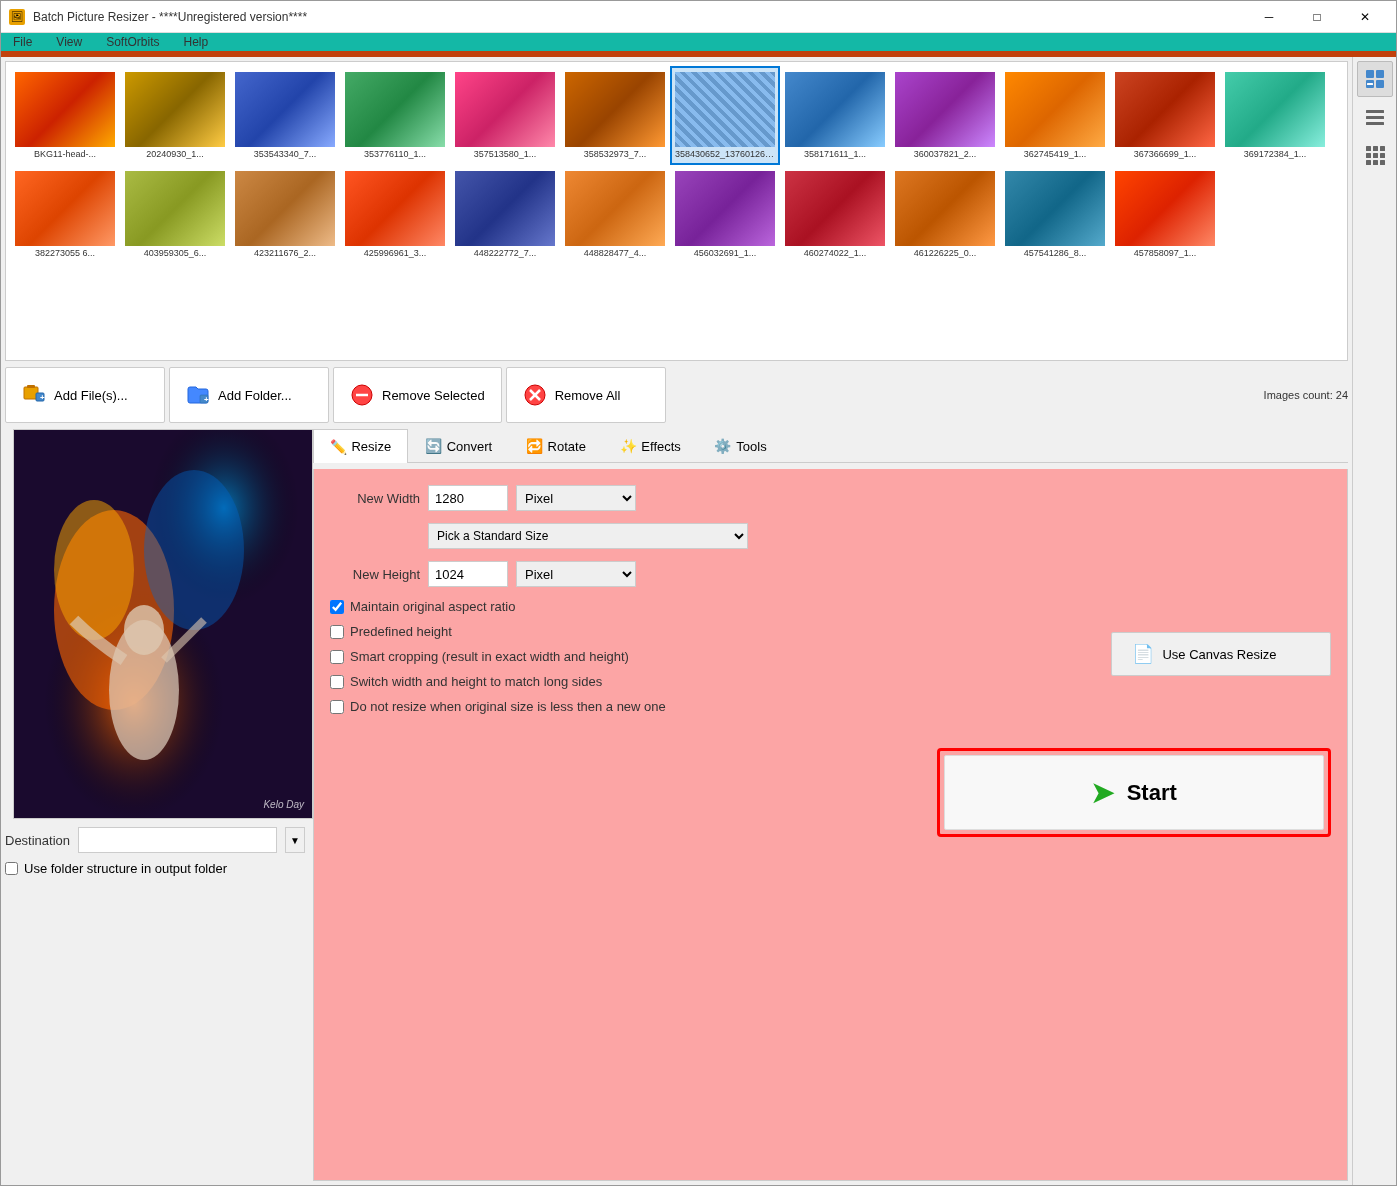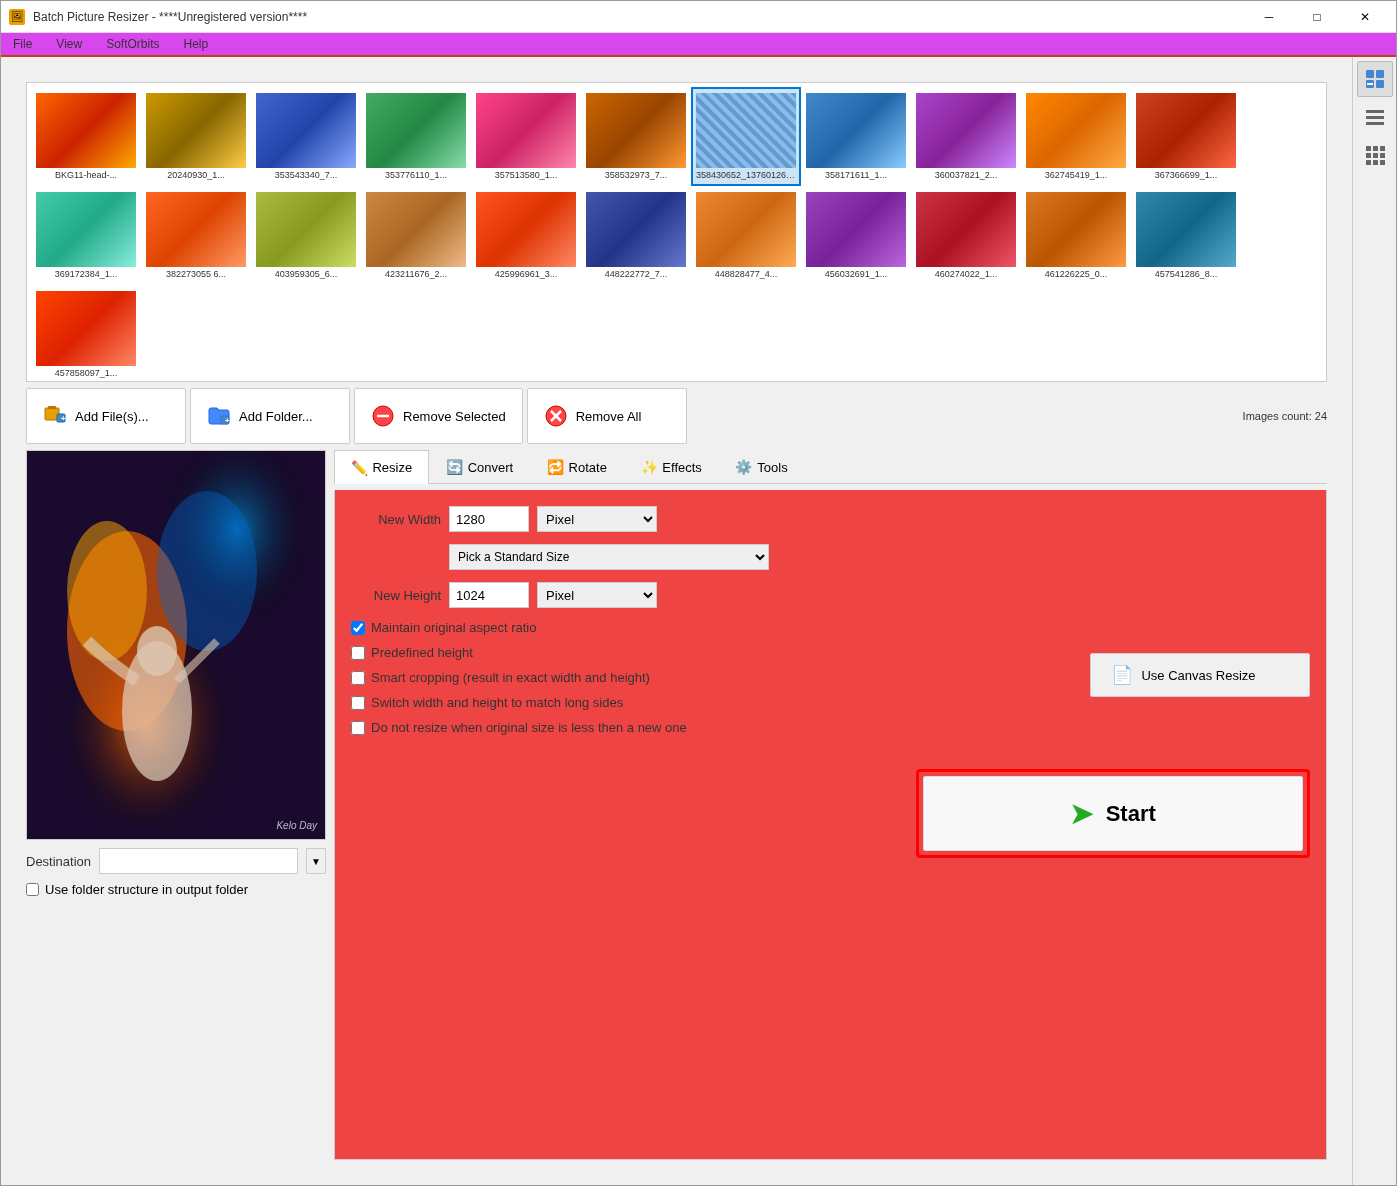--- a/index.html
+++ b/index.html
@@ -6,65 +6,65 @@
     body { font-family: 'Segoe UI', Arial, sans-serif; font-size: 13px; background: #f0f0f0; user-select: none; }
     
     .window { width: 1397px; height: 1186px; background: #f0f0f0; border: 1px solid #999; display: flex; flex-direction: column; }
     
     .title-bar { background: #fff; height: 32px; display: flex; align-items: center; padding: 0 8px; border-bottom: 1px solid #ddd; }
     .title-bar-icon { width: 16px; height: 16px; margin-right: 8px; background: #e8a000; border-radius: 2px; display: flex; align-items: center; justify-content: center; font-size: 10px; }
     .title-bar-text { flex: 1; font-size: 12px; color: #333; }
     .title-bar-controls { display: flex; gap: 2px; }
     .title-btn { width: 46px; height: 32px; border: none; background: transparent; cursor: pointer; font-size: 12px; display: flex; align-items: center; justify-content: center; }
     
-    .menu-bar { background: #d946ef; height: 24px; display: flex; align-items: center; padding: 0 8px; border-bottom: 2px solid #c2410c; gap: 16px; }
+    .menu-bar { background: #14b8a6; height: 24px; display: flex; align-items: center; padding: 0 8px; border-bottom: 6px solid #c2410c; gap: 16px; }
     .menu-item { font-size: 12px; color: #333; cursor: pointer; padding: 2px 4px; }
     
     .main-content { display: flex; flex: 1; overflow: hidden; }
     
-    .center-area { flex: 1; display: flex; flex-direction: column; padding: 25px; gap: 6px; overflow: hidden; }
+    .center-area { flex: 1; display: flex; flex-direction: column; padding: 4px; gap: 6px; overflow: hidden; }
     
     .image-gallery { background: #fff; border: 1px solid #ccc; flex: 0 0 300px; overflow-y: auto; overflow-x: hidden; display: flex; flex-wrap: wrap; align-content: flex-start; padding: 4px; gap: 0; }
     
     .img-thumb { width: 110px; display: flex; flex-direction: column; align-items: center; padding: 4px; cursor: pointer; border: 2px solid transparent; }
     .img-thumb.selected { border-color: #0078d7; background: #cce4f7; }
     
     .thumb-img { width: 100px; height: 75px; object-fit: cover; display: flex; align-items: center; justify-content: center; font-size: 8px; color: #666; overflow: hidden; }
     .thumb-label { font-size: 9px; color: #333; text-align: center; width: 100px; overflow: hidden; text-overflow: ellipsis; white-space: nowrap; margin-top: 2px; }
     
     .toolbar { display: flex; gap: 4px; align-items: stretch; height: 56px; }
     .tool-btn { display: flex; align-items: center; gap: 8px; padding: 8px 16px; background: #fff; border: 1px solid #ccc; cursor: pointer; font-size: 13px; border-radius: 2px; min-width: 160px; }
     
     .images-count { display: flex; align-items: center; margin-left: auto; font-size: 11px; color: #333; }
     
     .bottom-area { display: flex; gap: 8px; flex: 1; overflow: hidden; }
     
     .preview-panel { width: 300px; flex-shrink: 0; display: flex; flex-direction: column; gap: 4px; }
-    .preview-img { width: 300px; height: 390px; background: linear-gradient(135deg, #ff6600 0%, #cc2200 30%, #0088cc 60%, #ff4400 80%, #ff8800 100%); border: 1px solid #ccc; display: flex; align-items: flex-end; justify-content: flex-end; overflow: hidden; position: relative; }
+    .preview-img { width: 300px; height: 390px; background: linear-gradient(135deg, #ff6600 0%, #cc2200 30%, #0088cc 60%, #ff4400 80%, #ff8800 100%); border: 1px solid #ccc; display: flex; align-items: flex-end; justify-content: flex-end; overflow: hidden; position: relative; margin-left: 8px; }
     .preview-img-inner { position: absolute; inset: 0; background: 
       radial-gradient(ellipse at 30% 60%, rgba(255,140,0,0.9) 0%, transparent 50%),
       radial-gradient(ellipse at 70% 30%, rgba(0,120,200,0.8) 0%, transparent 40%),
       radial-gradient(ellipse at 50% 80%, rgba(200,50,0,0.7) 0%, transparent 50%),
       linear-gradient(180deg, #1a0a2e 0%, #2d0a1e 50%, #1a1a3e 100%); }
     .preview-watermark { position: absolute; bottom: 8px; right: 8px; font-size: 10px; color: rgba(255,255,255,0.7); font-style: italic; }
     
     .destination-row { display: flex; align-items: center; gap: 8px; margin-top: 4px; }
     .dest-label { font-size: 13px; color: #333; white-space: nowrap; }
     .dest-input { flex: 1; height: 26px; border: 1px solid #ccc; padding: 0 4px; font-size: 12px; }
     
     .use-folder-row { display: flex; align-items: center; gap: 6px; margin-top: 4px; }
     
     .settings-panel { flex: 1; display: flex; flex-direction: column; gap: 6px; overflow: hidden; }
     
     .tabs { display: flex; gap: 0; border-bottom: 1px solid #ccc; background: transparent; }
     .tab { display: flex; align-items: center; gap: 4px; padding: 8px 16px; cursor: pointer; border: 1px solid transparent; border-bottom: none; font-size: 13px; background: transparent; }
     .tab.active { background: #fff; border-color: #ccc; border-bottom-color: #fff; margin-bottom: -1px; }
     .tab-icon { font-size: 14px; }
     
-    .settings-content { background: #ef4444; border: 1px solid #ccc; border-top: none; padding: 16px; flex: 1; overflow-y: auto; }
+    .settings-content { background: #fca5a5; border: 1px solid #ccc; border-top: none; padding: 16px; flex: 1; overflow-y: auto; }
     
     .field-row { display: flex; align-items: center; gap: 8px; margin-bottom: 12px; }
     .field-label { width: 90px; text-align: right; font-size: 13px; color: #333; }
     .field-input { width: 80px; height: 26px; border: 1px solid #ccc; padding: 0 6px; font-size: 13px; }
     .field-select { width: 120px; height: 26px; border: 1px solid #ccc; font-size: 13px; padding: 0 4px; }
     
     .standard-size-row { margin-bottom: 12px; }
     .standard-size-select { width: 300px; height: 26px; border: 1px solid #ccc; font-size: 12px; padding: 0 4px; }
     
     .checkbox-row { display: flex; align-items: center; gap: 6px; margin-bottom: 10px; }

